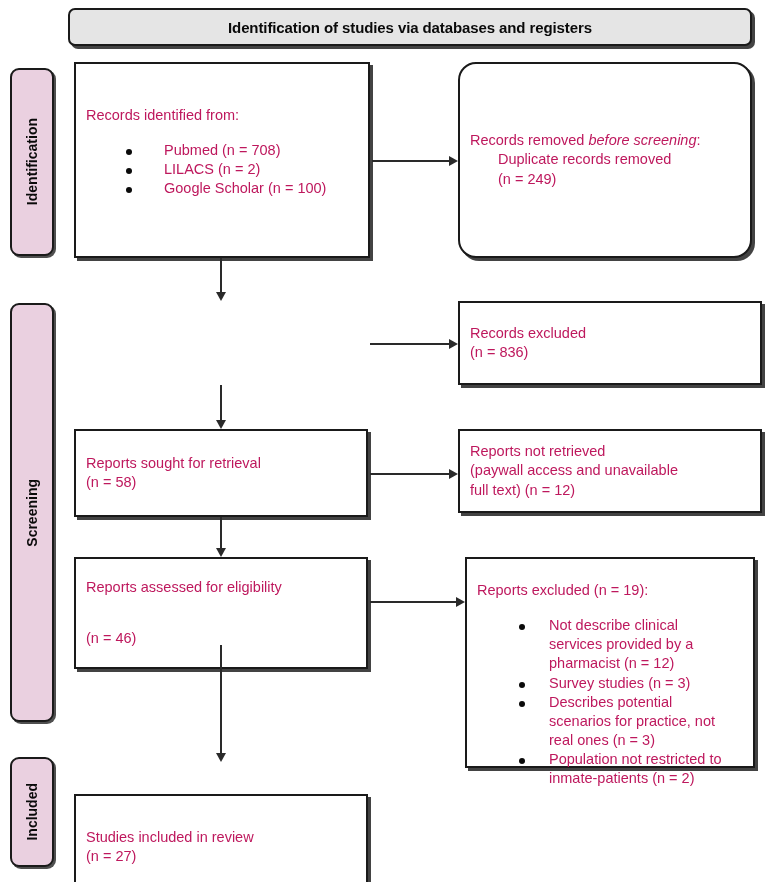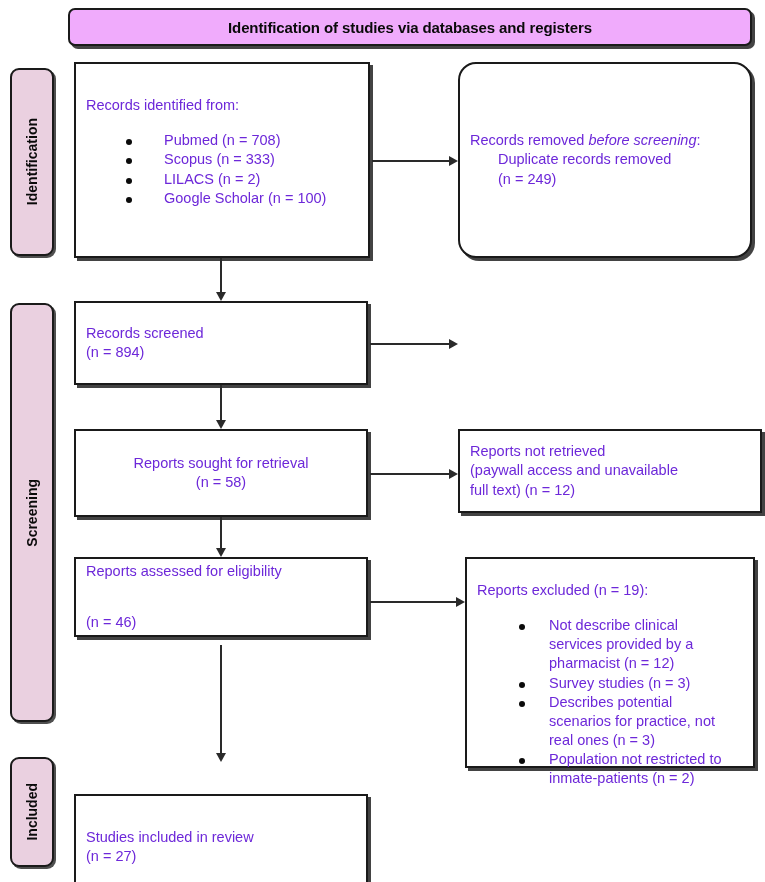--- a/index.html
+++ b/index.html
@@ -22,21 +22,21 @@
     height: 882px;
   }
 
   
   .banner {
     position: absolute;
     left: 68px;
     top: 8px;
     width: 684px;
     height: 38px;
-    background: #f0abfc;
+    background: #e5e5e5;
     border: 2px solid #1a1a1a;
     border-radius: 7px;
     box-shadow: 3px 3px 0 rgba(20,20,20,0.80);
     display: flex;
     align-items: center;
     justify-content: center;
     box-sizing: border-box;
   }
   .banner-text {
     font-size: 15px;
@@ -73,21 +73,21 @@
 
   
   .box {
     position: absolute;
     background: #ffffff;
     border: 2px solid #1a1a1a;
     box-shadow: 3px 3px 0 rgba(20,20,20,0.80);
     box-sizing: border-box;
     font-size: 14.5px;
     line-height: 1.32;
-    color: #6d28d9;
+    color: #be185d;
     padding: 8px 10px;
     display: flex;
     flex-direction: column;
     justify-content: center;
   }
   .box .title { white-space: pre-wrap; }
   .box i { font-style: italic; }
 
   ul.bullets {
     list-style: none;
@@ -110,22 +110,22 @@
     background: #0a0a0a;
   }
   ul.bullets.tight li { padding-left: 56px; }
   ul.bullets.tight li::before { left: 26px; }
 
   .indent { padding-left: 28px; }
 
   
   #box-identified      { left: 74px;  top: 62px;  width: 296px; height: 196px; }
   #box-screened        { left: 74px;  top: 301px; width: 294px; height: 84px;  }
-  #box-sought          { left: 74px;  top: 429px; width: 294px; height: 88px; text-align: center;  }
-  #box-assessed        { left: 74px;  top: 557px; width: 294px; height: 80px; gap: 32px;  }
+  #box-sought          { left: 74px;  top: 429px; width: 294px; height: 88px;  }
+  #box-assessed        { left: 74px;  top: 557px; width: 294px; height: 112px; gap: 32px;  }
   #box-included        { left: 74px;  top: 778px; width: 294px; height: 106px; margin-top: 16px; }
 
   
   #box-removed         { left: 458px; top: 62px;  width: 294px; height: 196px; border-radius: 18px; }
   #box-excluded-rec    { left: 458px; top: 301px; width: 304px; height: 84px;  }
   #box-notretrieved    { left: 458px; top: 429px; width: 304px; height: 84px;  }
   #box-excluded-rep    { left: 465px; top: 557px; width: 290px; height: 211px; justify-content: flex-start; padding-top: 22px; }
 
   
   .vline {
@@ -185,37 +185,36 @@
     <span class="stage-text">Screening</span>
   </div>
   <div class="stage" id="stage-included">
     <span class="stage-text">Included</span>
   </div>
 
   <div class="box" id="box-identified">
     <div class="title">Records identified from:</div>
     <ul class="bullets">
       <li>Pubmed (n = 708)</li>
-      <li>Scopus (n = 333)</li>
       <li>LILACS (n = 2)</li>
       <li>Google Scholar (n = 100)</li>
     </ul>
   </div>
 
   <div class="box" id="box-removed">
     <div><span>Records removed </span><i>before screening</i><span>:</span></div>
     <div class="indent">Duplicate records removed</div>
     <div class="indent">(n = 249)</div>
   </div>
 
-  <div class="box" id="box-screened">
-    <div>Records screened</div>
-    <div>(n = 894)</div>
-  </div>
-
+
+  <div class="box" id="box-excluded-rec">
+    <div>Records excluded</div>
+    <div>(n = 836)</div>
+  </div>
 
   <div class="box" id="box-sought">
     <div>Reports sought for retrieval</div>
     <div>(n = 58)</div>
   </div>
 
   <div class="box" id="box-notretrieved">
     <div>Reports not retrieved</div>
     <div>(paywall access and unavailable</div>
     <div>full text) (n = 12)</div>

